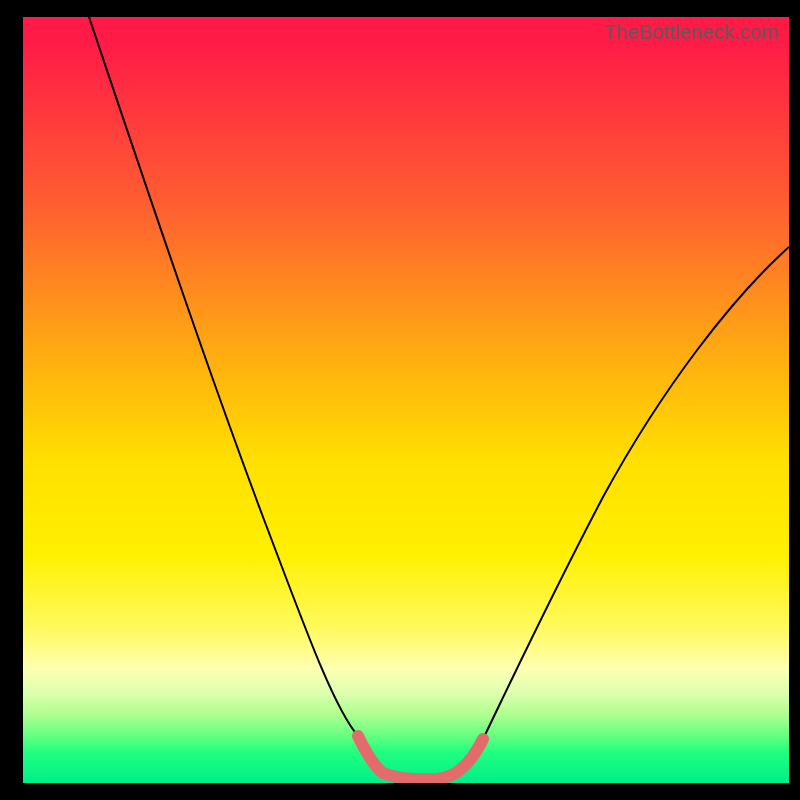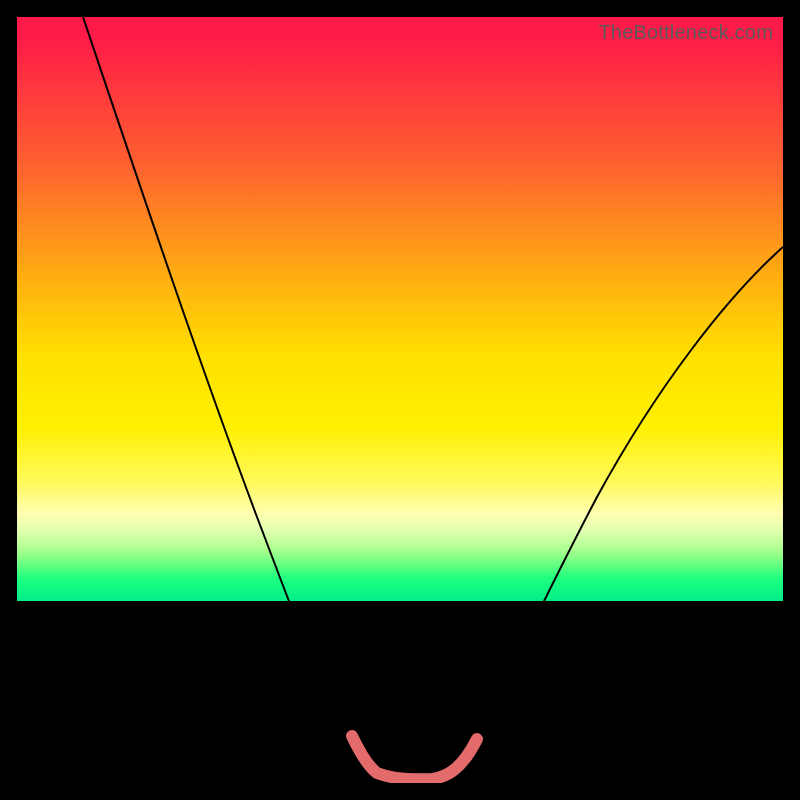--- a/index.html
+++ b/index.html
@@ -5,24 +5,24 @@
   * { margin: 0; padding: 0; box-sizing: border-box; }
   body {
     width: 800px;
     height: 800px;
     background: #000;
     position: relative;
     overflow: hidden;
   }
   .chart-area {
     position: absolute;
-    left: 17px;
+    left: 23px;
     top: 17px;
     width: 766px;
-    height: 584px;
+    height: 766px;
     background: linear-gradient(to bottom,
       #ff1a48 0%,
       #ff1a48 3%,
       #ff3040 10%,
       #ff6030 25%,
       #ff8820 35%,
       #ffb010 45%,
       #ffe000 58%,
       #fff000 70%,
       #fffa60 80%,

